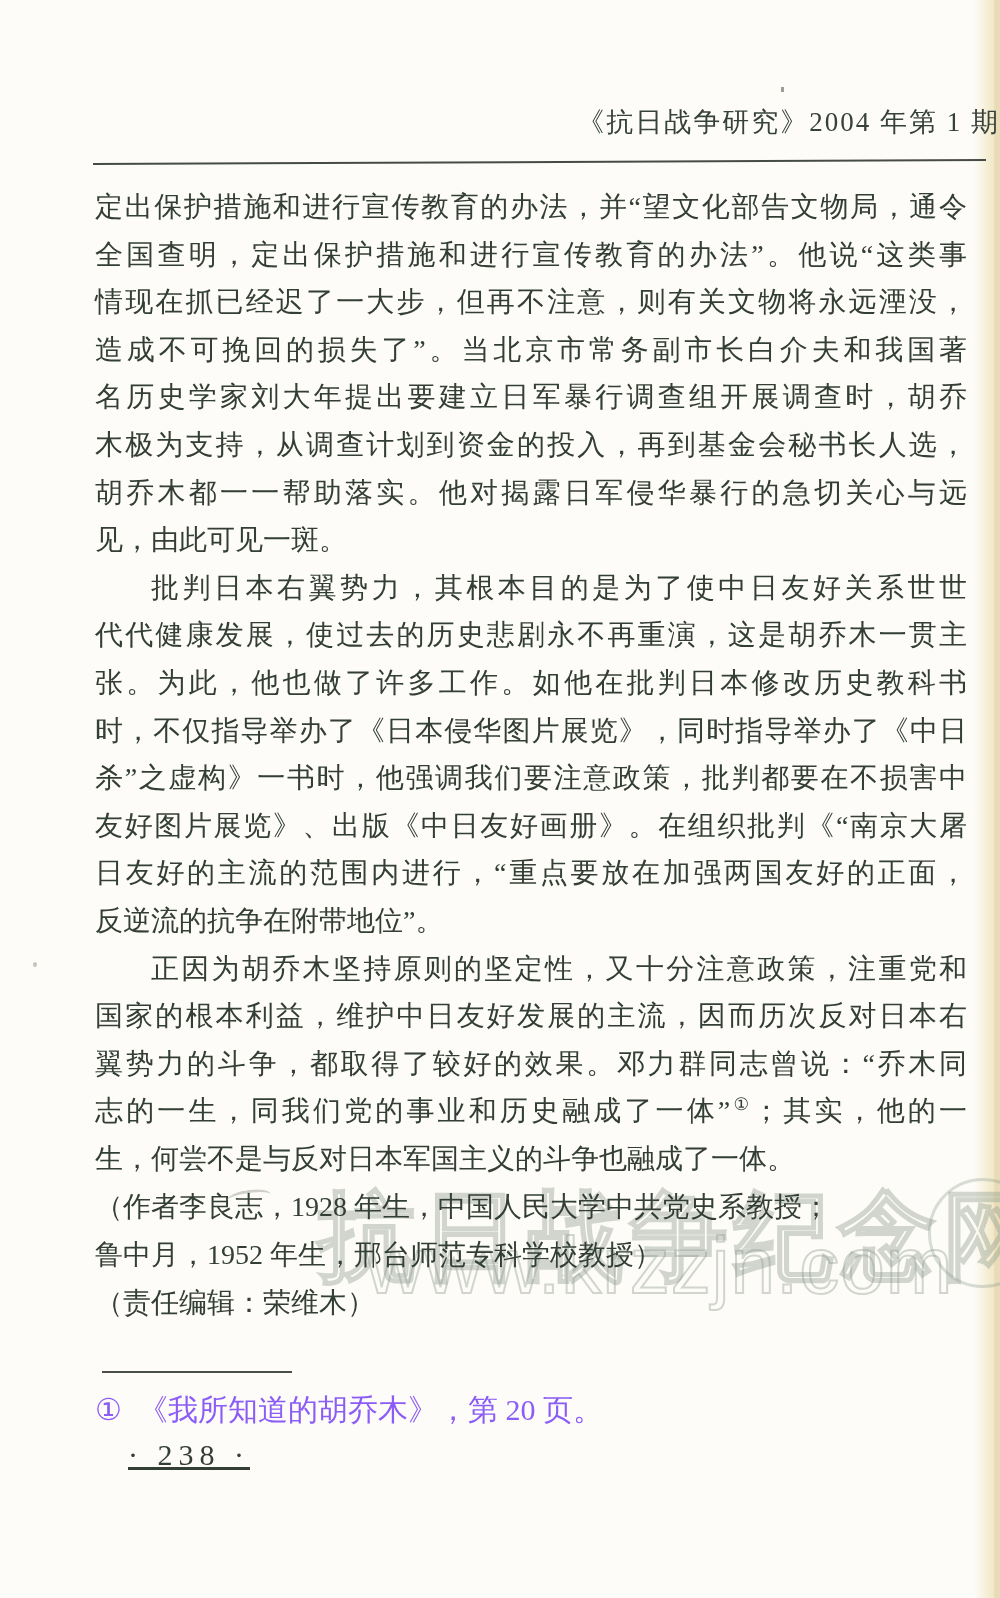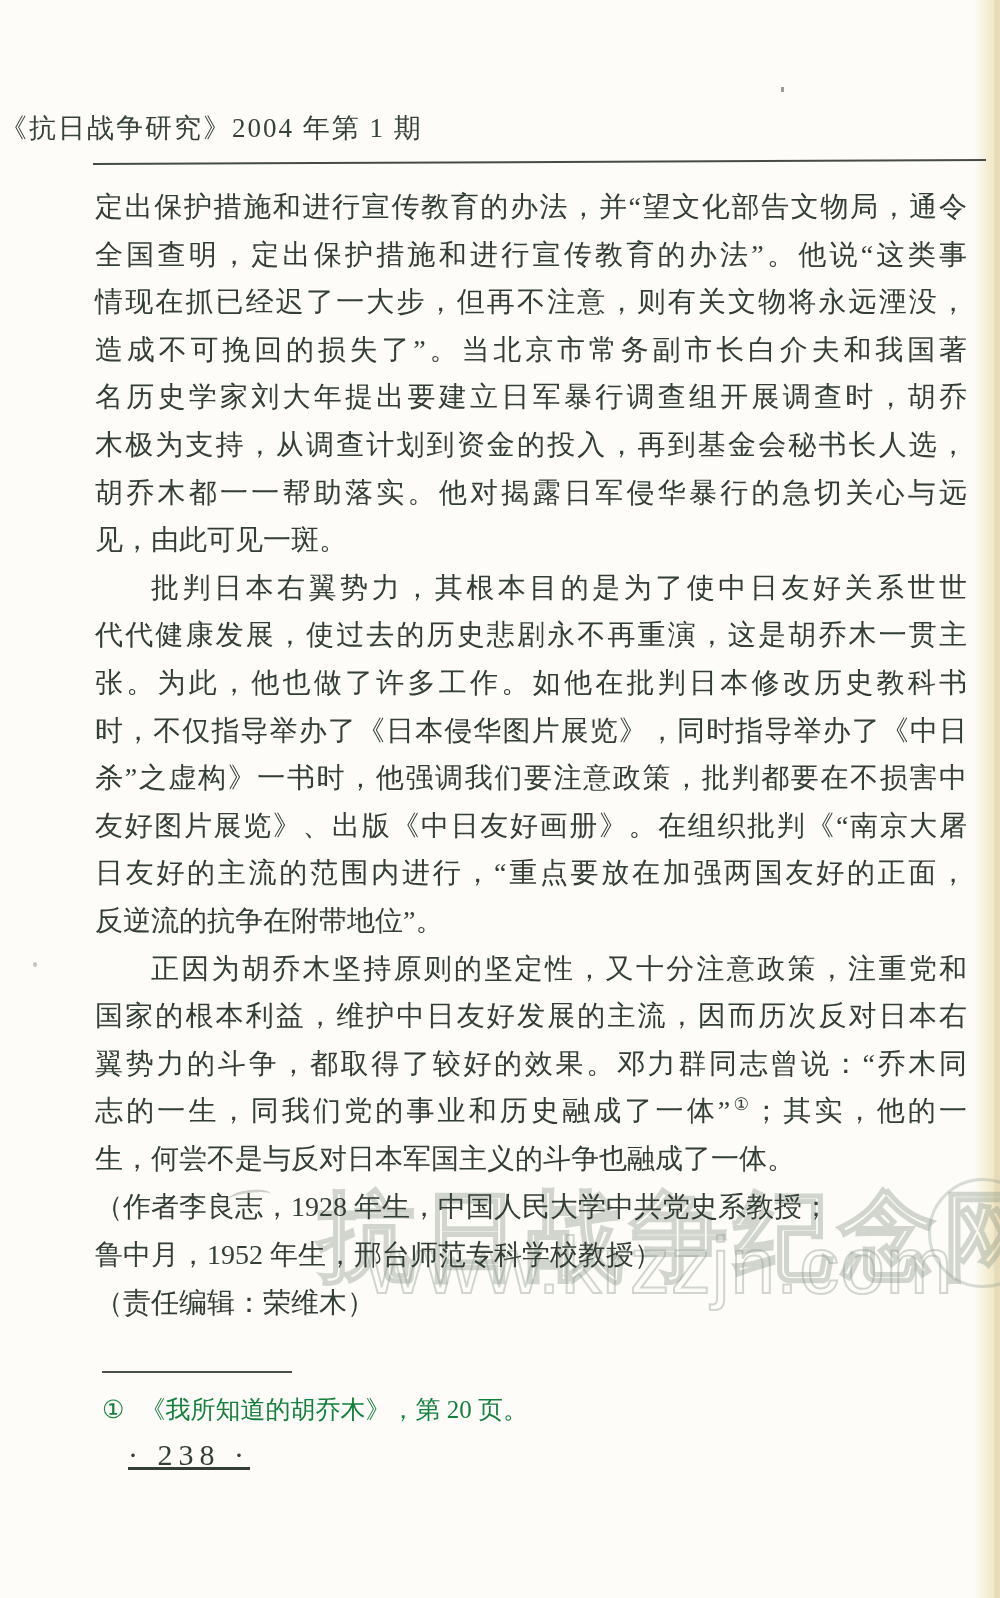--- a/index.html
+++ b/index.html
@@ -15,22 +15,22 @@
   
   .edge-strip{
     position:absolute;top:0;right:0;width:26px;height:100%;
     background:linear-gradient(to right, rgba(242,233,201,0), rgba(242,233,201,.85) 60%, #efe4bd);
   }
   .edge-strip2{
     position:absolute;top:0;right:0;width:6px;height:100%;
     background:rgba(226,214,176,.6);
   }
   .header{
-    position:absolute;top:110px;left:0;width:1000px;
-    text-align:left;font-size:27px;letter-spacing:2px;color:#36413a;
+    position:absolute;top:104px;left:0;width:1000px;
+    text-align:right;font-size:27px;letter-spacing:2px;color:#36413a;
   }
   .header-rule{
     position:absolute;top:163px;left:93px;width:893px;height:2px;
     background:#474b46;transform:rotate(-0.25deg);transform-origin:left center;
   }
   .body-text{
     position:absolute;top:183px;left:95px;width:872px;
     font-size:28px;
   }
   .body-text .line{
@@ -43,22 +43,22 @@
   .body-text sup{font-size:0.62em;line-height:0;}
   .authors{
     position:absolute;top:1183px;left:95px;width:825px;
     font-size:28px;
   }
   .authors .line{height:48px;line-height:48px;white-space:nowrap;}
   .footnote-rule{
     position:absolute;top:1371px;left:102px;width:190px;height:2px;background:#4a4f49;
   }
   .footnote{
-    position:absolute;top:1390px;left:102px;width:800px;
-    font-size:25px;line-height:40px;color:#15803d;
+    position:absolute;top:1390px;left:95px;width:800px;
+    font-size:30px;line-height:40px;color:#8b5cf6;
   }
   .footnote .marker{margin-right:16px;}
   .pageno{
     position:absolute;top:1438px;left:128px;
     font-size:30px;letter-spacing:6px;color:#333e35;text-decoration:underline;
   }
   
   .wm{
     position:absolute;pointer-events:none;
     font-family:"Liberation Sans","DejaVu Sans",sans-serif;

